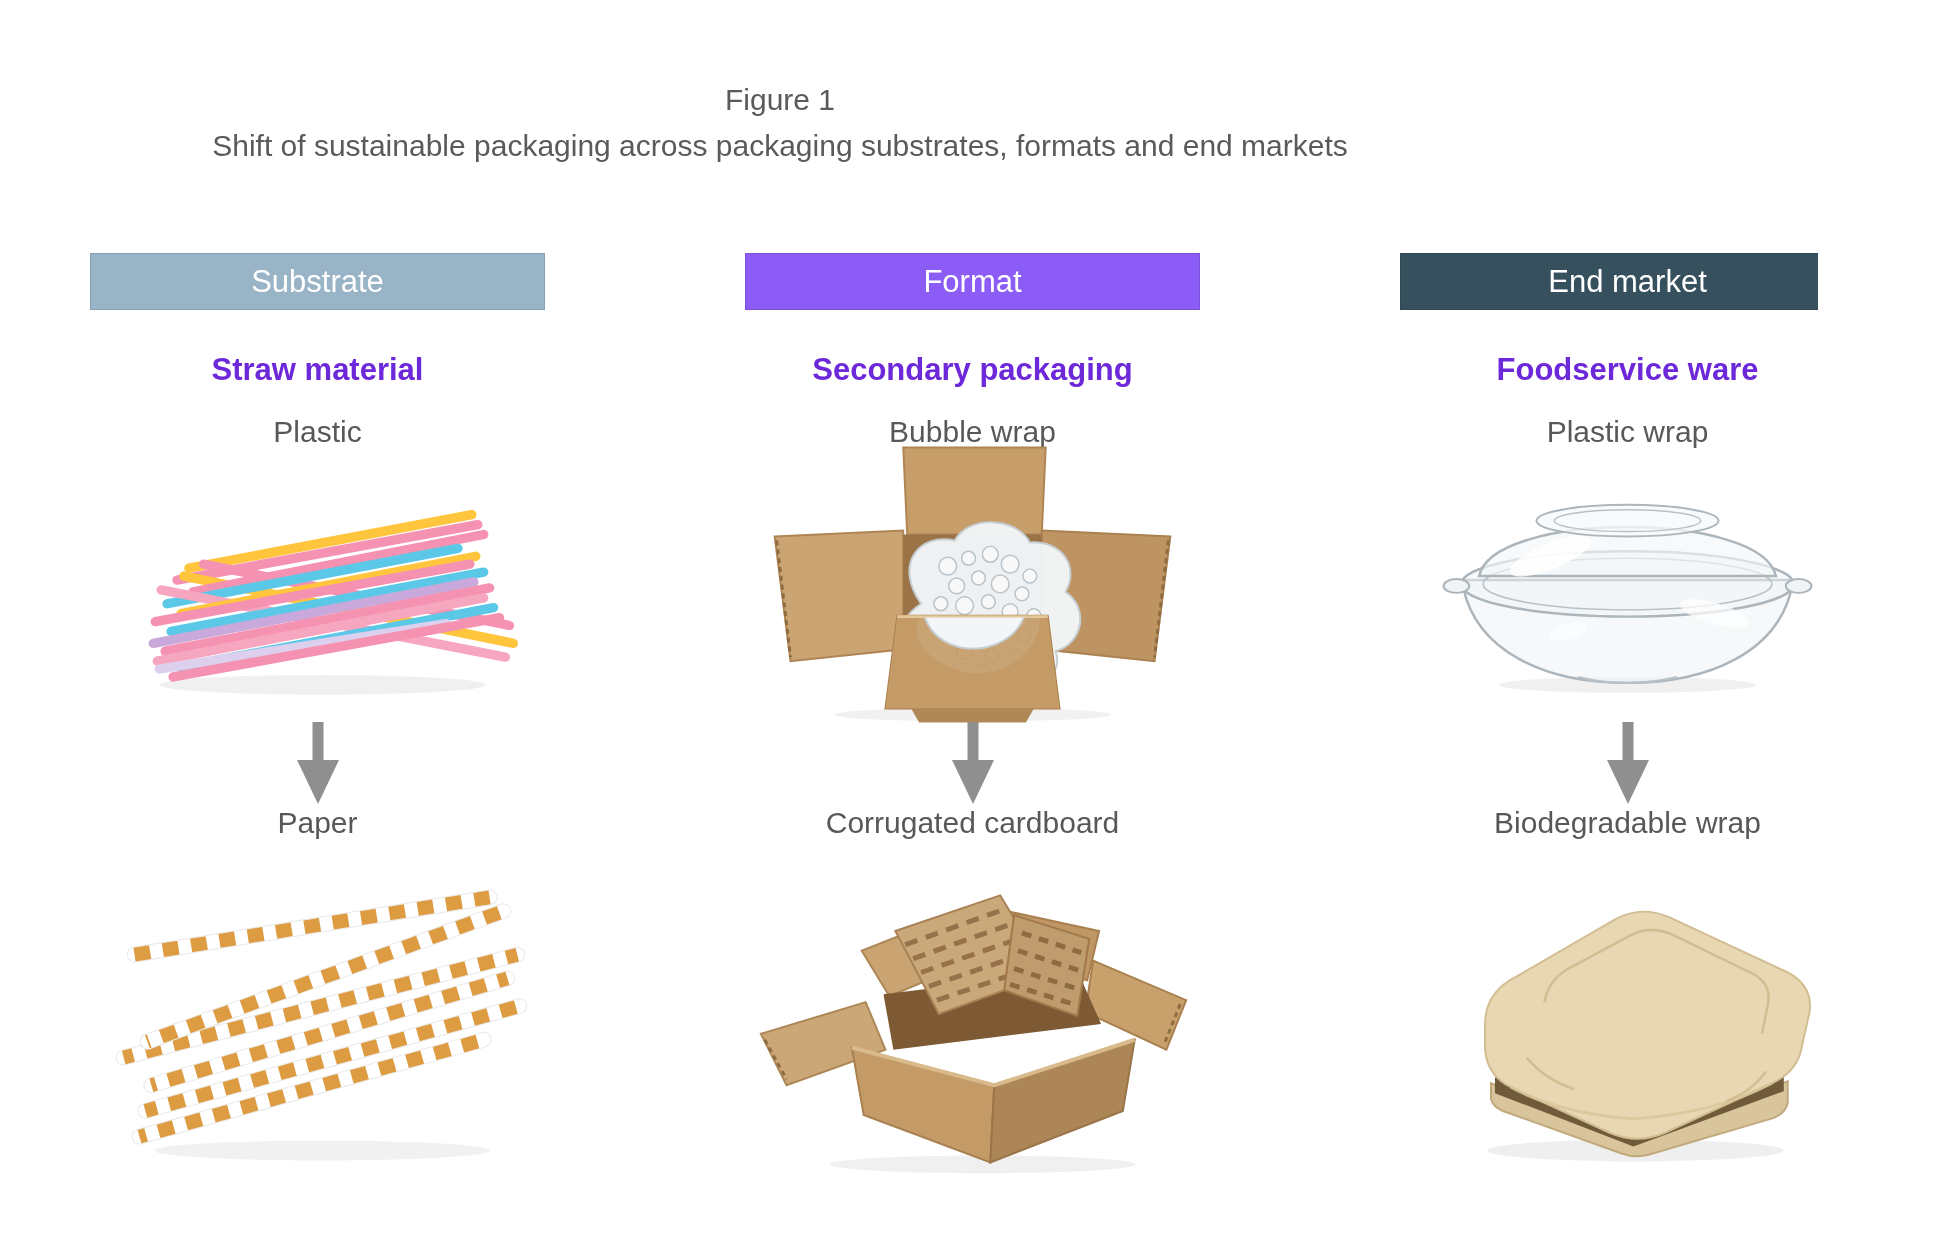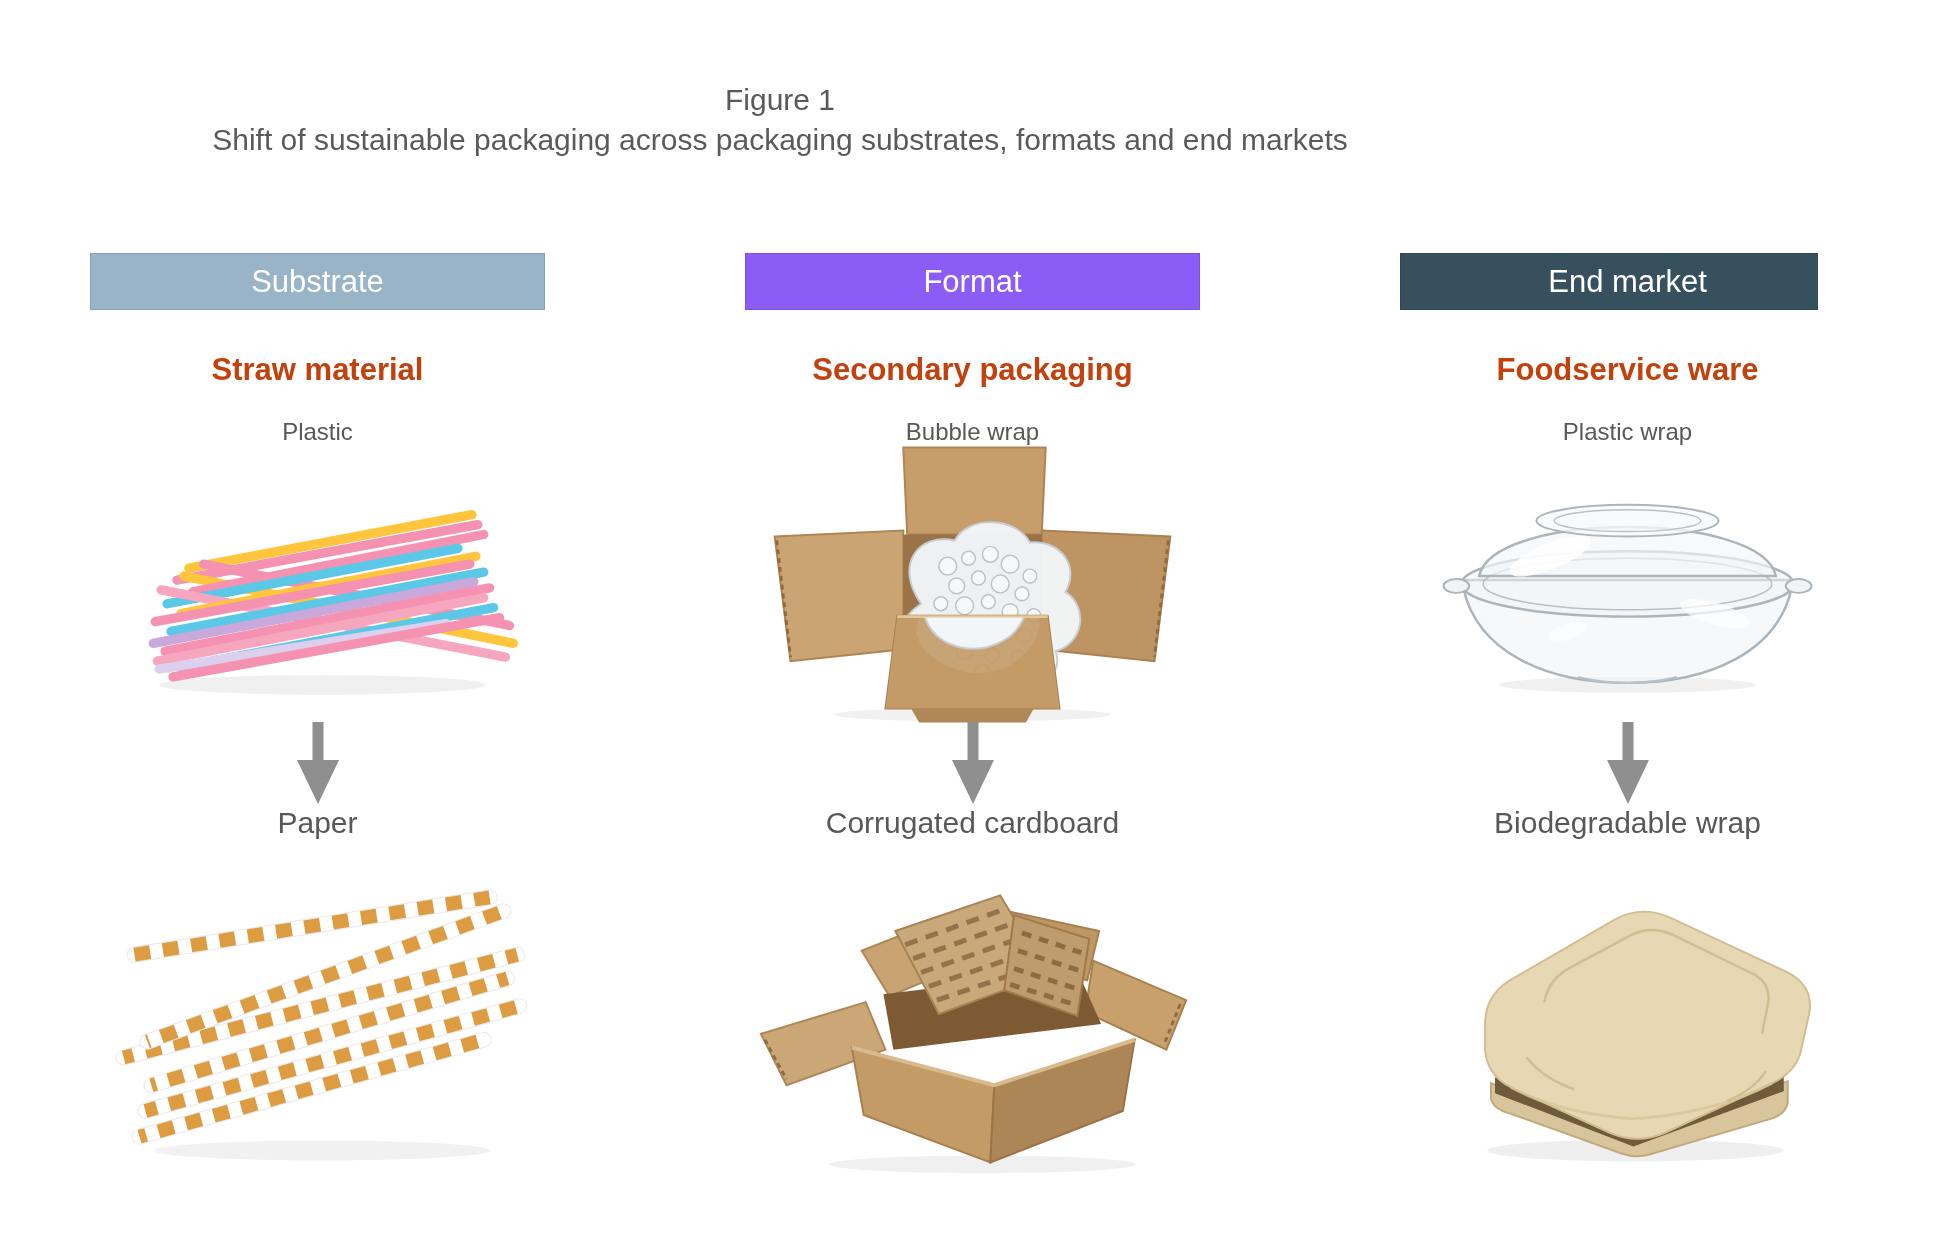--- a/index.html
+++ b/index.html
@@ -2,34 +2,34 @@
 <html><head>
 <meta charset="utf-8">
 <style>
   html,body{margin:0;padding:0;background:#ffffff;}
   .canvas{
     position:relative;width:1818px;height:1243px;background:#ffffff;overflow:hidden;
     font-family:"Liberation Sans", sans-serif;color:#585858;
   }
   .title-block{position:absolute;top:80px;left:0;width:1560px;text-align:center;}
   .fig-title{font-size:30px;line-height:40px;color:#5a5a5a;}
-  .fig-subtitle{font-size:30px;line-height:40px;color:#5a5a5a;margin-top:0;}
+  .fig-subtitle{font-size:30px;line-height:40px;color:#5a5a5a;margin-top:6px;}
   .col{position:absolute;top:253px;width:455px;display:flex;flex-direction:column;align-items:center;}
   .col-substrate{left:90px;}
   .col-format{left:745px;}
   .col-endmarket{left:1400px;}
   .header-bar{
     width:100%;height:57px;display:flex;align-items:center;justify-content:center;
     color:#ffffff;font-size:31px;box-shadow:inset 0 0 0 1px rgba(0,0,0,0.10);
   }
   .bar-substrate{background:#99B3C7;}
   .bar-format{background:#8b5cf6;}
   .bar-endmarket{background:#36505D;}
-  .category{margin-top:42px;height:36px;line-height:36px;font-size:31px;font-weight:bold;color:#c2410c;}
-  .item-label{margin-top:26px;height:36px;line-height:36px;font-size:24px;color:#585858;}
+  .category{margin-top:42px;height:36px;line-height:36px;font-size:31px;font-weight:bold;color:#6d28d9;}
+  .item-label{margin-top:26px;height:36px;line-height:36px;font-size:30px;color:#585858;}
   .item-label2{height:38px;line-height:38px;font-size:30px;color:#585858;}
   .img-slot1{margin-top:6px;height:250px;width:100%;display:flex;align-items:center;justify-content:center;}
   .img-slot2{margin-top:10px;height:335px;width:100%;display:flex;align-items:flex-start;justify-content:center;}
   .arrow-slot{margin-top:16px;height:82px;display:flex;align-items:center;justify-content:center;}
   .arrow-slot svg{display:block;}
   svg{display:block;}
 </style>
 </head>
 <body>
 

